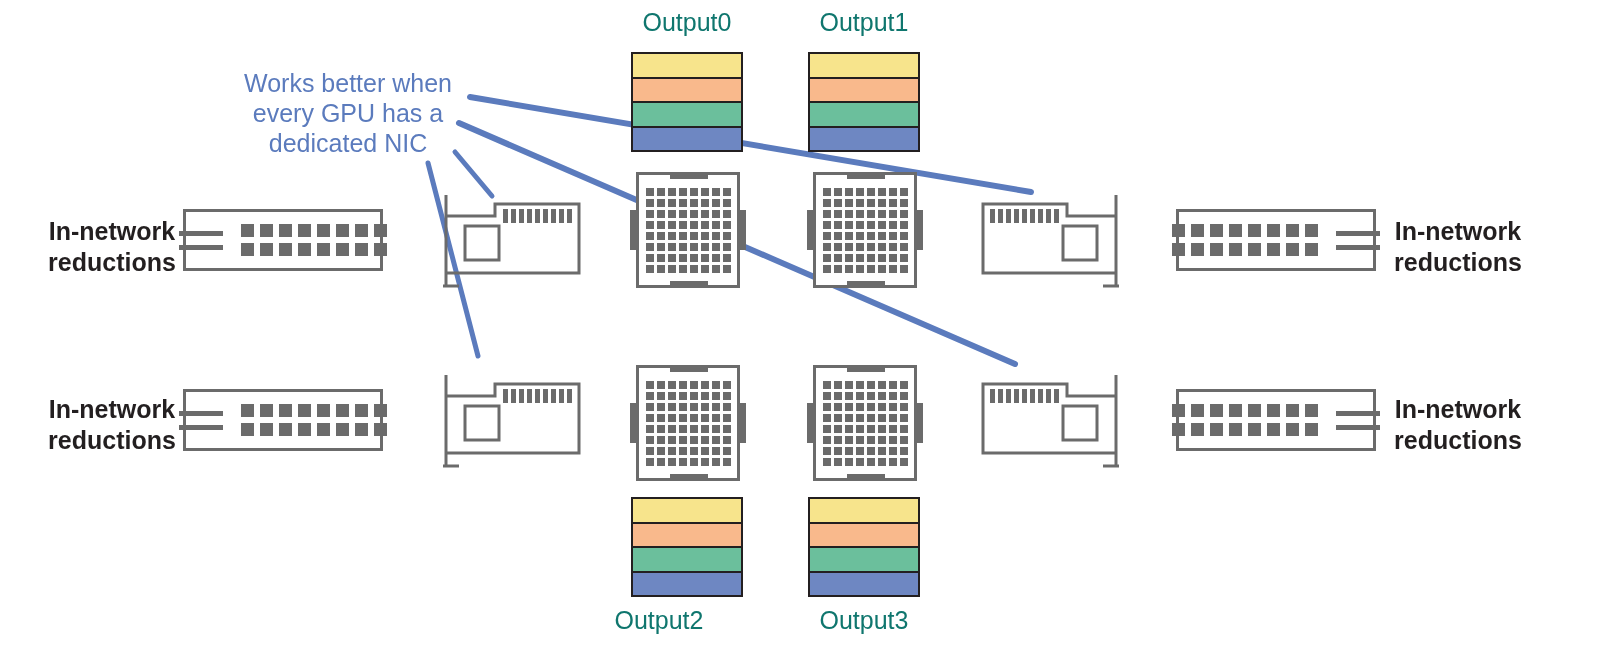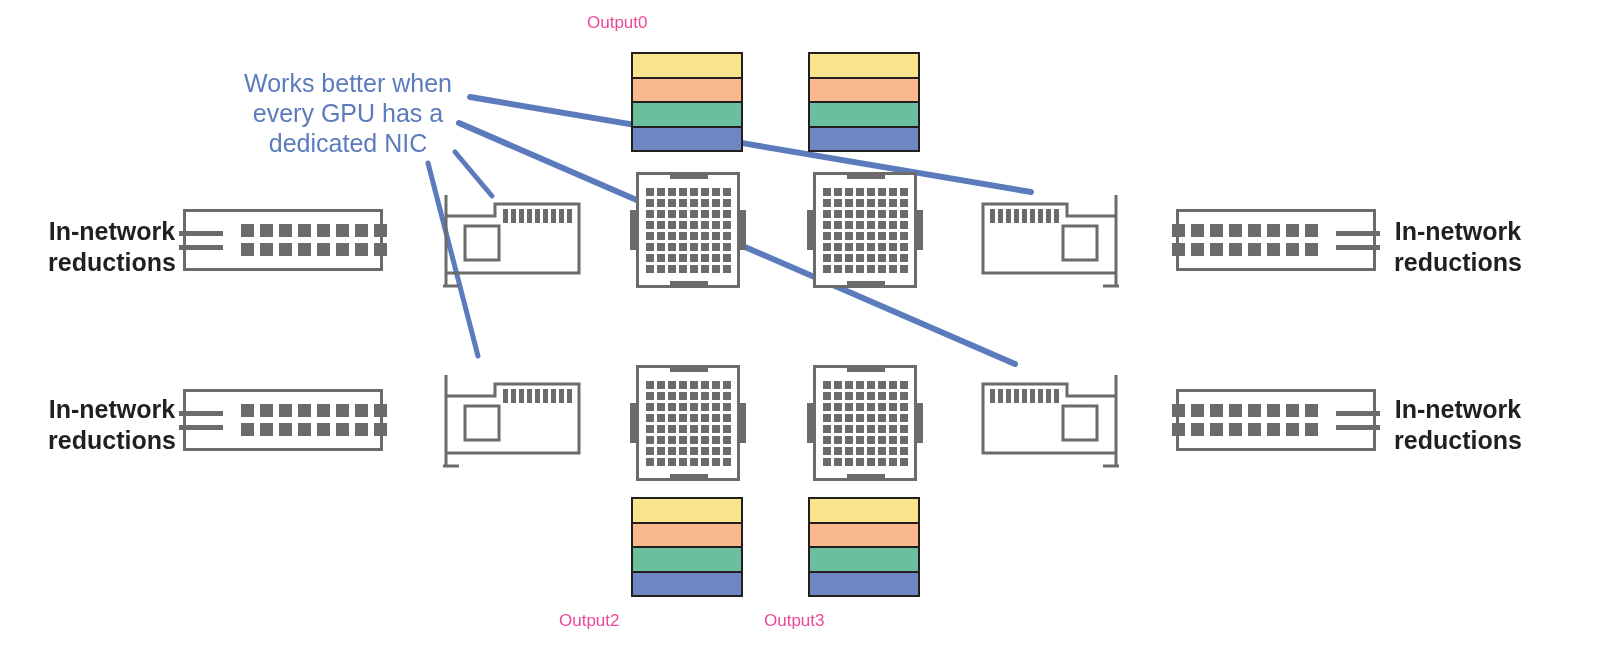--- a/index.html
+++ b/index.html
@@ -21,23 +21,24 @@
     position: absolute;
     color: #231f20;
     font-size: 25px;
     line-height: 31px;
     text-align: center;
     white-space: pre-line;
     font-weight: bold;
   }
   .stack-label {
     position: absolute;
-    color: #ec4899;
-    font-size: 17px;
+    color: #0f766e;
+    font-size: 25px;
     line-height: 29px;
+    text-align: center;
     width: 200px;
   }
   .annotation {
     position: absolute;
     color: #5b7bbd;
     font-weight: normal;
     font-size: 25px;
     line-height: 30px;
     text-align: center;
     white-space: pre-line;
@@ -165,20 +166,21 @@
     <line x1="459" y1="123" x2="1015" y2="364" stroke="#5b7bbd" stroke-width="6" stroke-linecap="round"></line>
     <line x1="455" y1="152" x2="492" y2="196" stroke="#5b7bbd" stroke-width="5" stroke-linecap="round"></line>
     <line x1="428" y1="163" x2="478" y2="356" stroke="#5b7bbd" stroke-width="5" stroke-linecap="round"></line>
   </svg>
 
   <div class="annotation" style="left:198px; top:68px;">Works better when
 every GPU has a
 dedicated NIC</div>
 
   <div class="stack-label" style="left:587px; top:8px;">Output0</div>
+  <div class="stack-label" style="left:764px; top:8px;">Output1</div>
   <div class="stack-label" style="left:559px; top:606px;">Output2</div>
   <div class="stack-label" style="left:764px; top:606px;">Output3</div>
 
   <div class="stack" style="left:631px; top:52px;">
     <div class="band" style="background:#f7e48c"></div>
     <div class="band" style="background:#f9b98c"></div>
     <div class="band" style="background:#6bbf9c"></div>
     <div class="band" style="background:#6e87c2"></div>
   </div>
   <div class="stack" style="left:808px; top:52px;">

